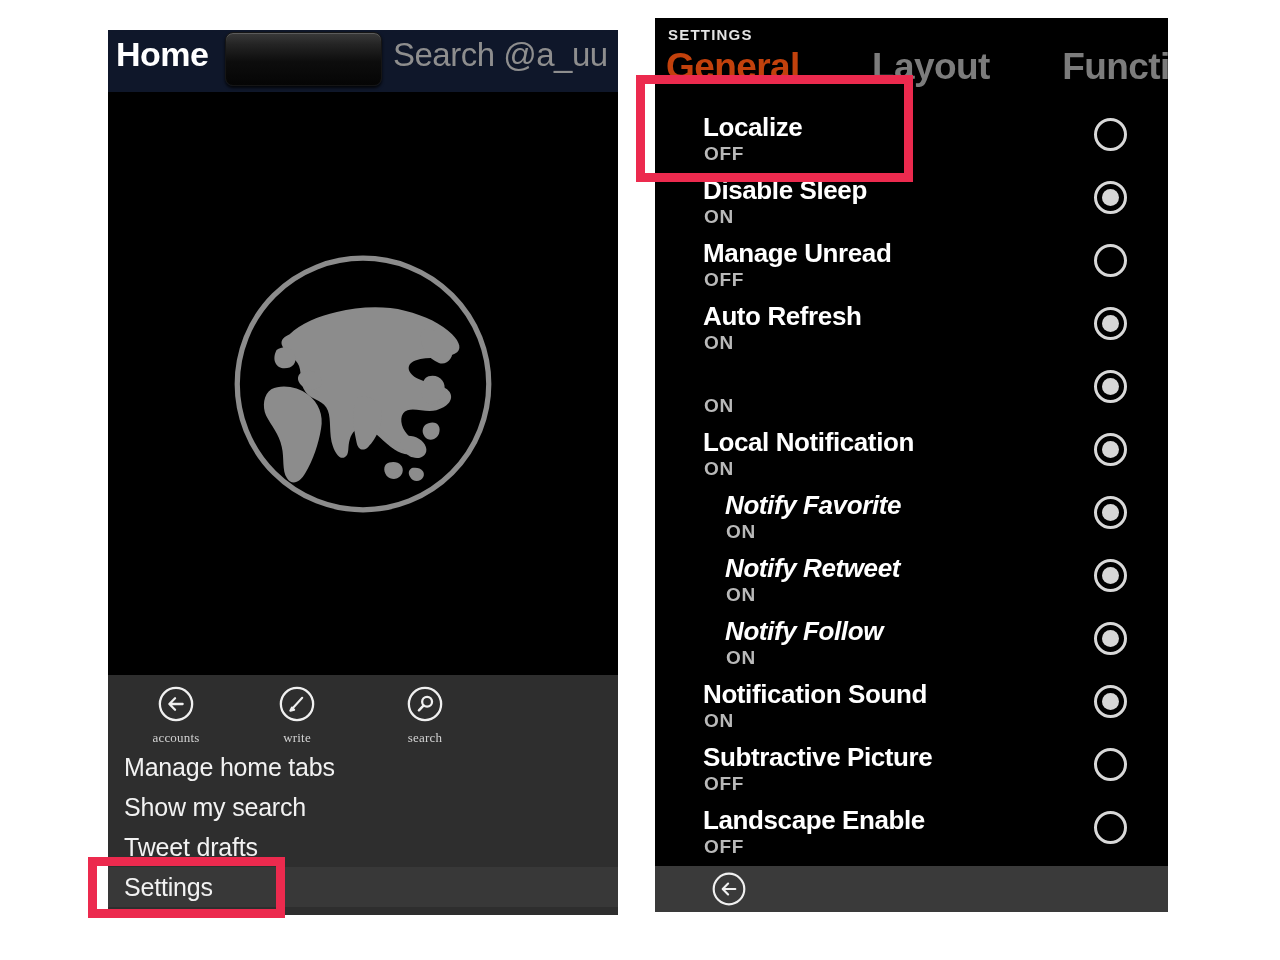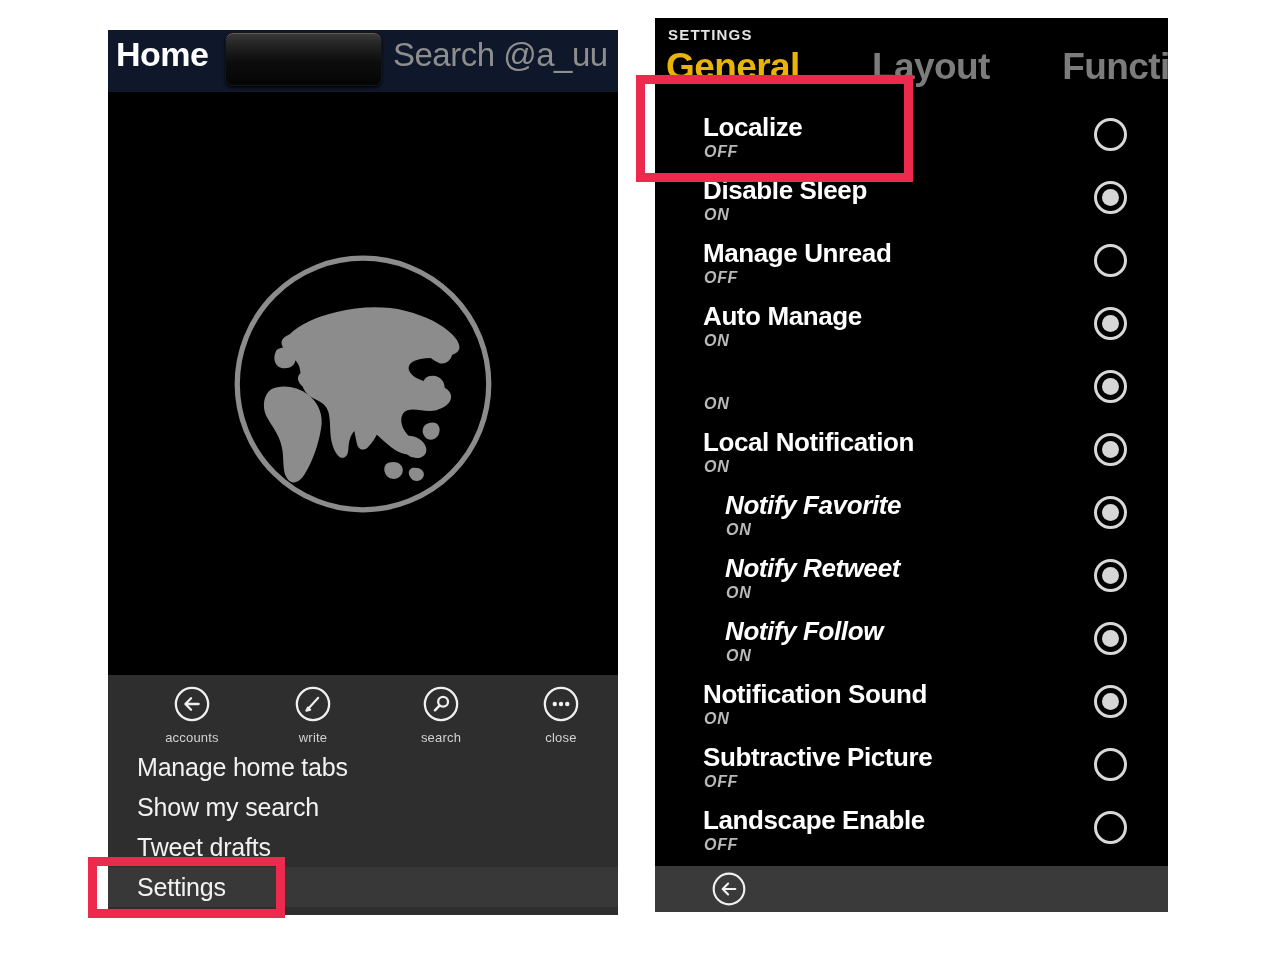--- a/index.html
+++ b/index.html
@@ -23,45 +23,45 @@
             box-shadow:inset 0 1px 0 rgba(255,255,255,.18), 0 2px 3px rgba(0,0,0,.8);
             border:1px solid #151515;}
   .l-search{position:absolute;left:285px;top:3px;font-size:33px;color:#8e8e8e;line-height:44px;
             white-space:nowrap;letter-spacing:-0.5px;}
 
   .globe-wrap{position:absolute;left:0;top:62px;width:100%;height:583px;
               display:flex;align-items:center;justify-content:center;}
   .globe{width:262px;height:262px;}
 
   .l-menu{position:absolute;left:0;top:645px;width:100%;height:240px;background:#2e2e2e;}
-  .l-icons{position:absolute;left:16px;top:10px;width:100%;height:58px;}
+  .l-icons{position:absolute;left:0;top:10px;width:100%;height:58px;font-family:Liberation Serif, serif;}
   .l-icon-cell{position:absolute;top:0;width:92px;text-align:center;}
   .l-icon-cell .circ{width:38px;height:38px;margin:0 auto;}
   .l-icon-cell .cap{font-size:13px;color:#d2d2d2;margin-top:3px;letter-spacing:.2px;}
   .l-list{position:absolute;left:0;top:72px;width:100%;}
-  .l-list-item{height:40px;line-height:40px;padding-left:29px;font-size:25px;color:#f2f2f2;
+  .l-list-item{height:40px;line-height:40px;padding-left:16px;font-size:25px;color:#f2f2f2;
                letter-spacing:-0.2px;}
   .l-list-item.sel{background:#383838;}
 
   
   #phone-right{left:655px;top:18px;width:513px;height:894px;}
   .r-kicker{position:absolute;left:13px;top:8px;font-size:15px;font-weight:bold;color:#e4e4e4;
             letter-spacing:1.2px;}
   .r-tabs{position:absolute;left:11px;top:28px;white-space:nowrap;}
   .r-tab{display:inline-block;font-size:37px;font-weight:bold;letter-spacing:-0.6px;margin-right:20px;}
-  .r-tab.active{color:#eab308;text-align:center;}
+  .r-tab.active{color:#c2410c;text-align:center;}
   .r-tab.inactive{color:#7c7c7c;margin-left:48px;}
 
   .r-list{position:absolute;left:0;top:92px;width:100%;margin-left:34px;}
   .r-row{position:relative;height:63px;}
   .r-row .lbl{position:absolute;left:14px;top:2px;font-size:26px;font-weight:bold;color:#fff;
               letter-spacing:-0.4px;white-space:nowrap;}
   .r-row.indent .lbl{left:36px;font-style:italic;}
-  .r-row .val{position:absolute;left:15px;top:33px;font-size:16px;font-weight:bold;color:#b9b9b9;
-              letter-spacing:.7px;font-style:italic;}
+  .r-row .val{position:absolute;left:15px;top:33px;font-size:19px;font-weight:bold;color:#b9b9b9;
+              letter-spacing:.7px;}
   .r-row.indent .val{left:37px;}
   .r-row .radio{position:absolute;right:75px;top:8px;width:33px;height:33px;border-radius:50%;
                 border:3px solid #d8d8d8;box-sizing:border-box;}
   .r-row .radio.on::after{content:"";position:absolute;left:50%;top:50%;width:17px;height:17px;
                  margin:-8.5px 0 0 -8.5px;border-radius:50%;background:#d6d6d6;}
   .r-bottom{position:absolute;left:0;bottom:0;width:100%;height:46px;background:#3a3a3a;}
   .r-back{position:absolute;left:56px;top:5px;width:36px;height:36px;}
 
   
   .hl{position:absolute;border:9px solid #ec2a4e;box-sizing:border-box;}
@@ -138,29 +138,20 @@
 
         <div class="l-icon-cell" style="left:271px">
           <svg class="circ" viewBox="0 0 40 40">
             <circle cx="20" cy="20" r="17" fill="none" stroke="#f0f0f0" stroke-width="2.4"></circle>
             <circle cx="22.2" cy="17.6" r="5.2" fill="none" stroke="#f0f0f0" stroke-width="2.4"></circle>
             <path d="M18.4 21.6 L13.6 26.6" fill="none" stroke="#f0f0f0" stroke-width="2.6" stroke-linecap="round"></path>
           </svg>
           <div class="cap">search</div>
         </div>
 
-        <div class="l-icon-cell" style="left:391px">
-          <svg class="circ" viewBox="0 0 40 40">
-            <circle cx="20" cy="20" r="17" fill="none" stroke="#f0f0f0" stroke-width="2.4"></circle>
-            <circle cx="13.4" cy="20" r="2.3" fill="#f0f0f0"></circle>
-            <circle cx="20" cy="20" r="2.3" fill="#f0f0f0"></circle>
-            <circle cx="26.6" cy="20" r="2.3" fill="#f0f0f0"></circle>
-          </svg>
-          <div class="cap">close</div>
-        </div>
 
       </div>
 
       <div class="l-list">
         <div class="l-list-item">Manage home tabs</div>
         <div class="l-list-item">Show my search</div>
         <div class="l-list-item">Tweet drafts</div>
         <div class="l-list-item sel">Settings</div>
       </div>
 
@@ -191,21 +182,21 @@
         <div class="radio on"></div>
       </div>
 
       <div class="r-row">
         <div class="lbl">Manage Unread</div>
         <div class="val">OFF</div>
         <div class="radio"></div>
       </div>
 
       <div class="r-row">
-        <div class="lbl">Auto Manage</div>
+        <div class="lbl">Auto Refresh</div>
         <div class="val">ON</div>
         <div class="radio on"></div>
       </div>
 
       <div class="r-row">
         <div class="val">ON</div>
         <div class="radio on"></div>
       </div>
 
       <div class="r-row">

